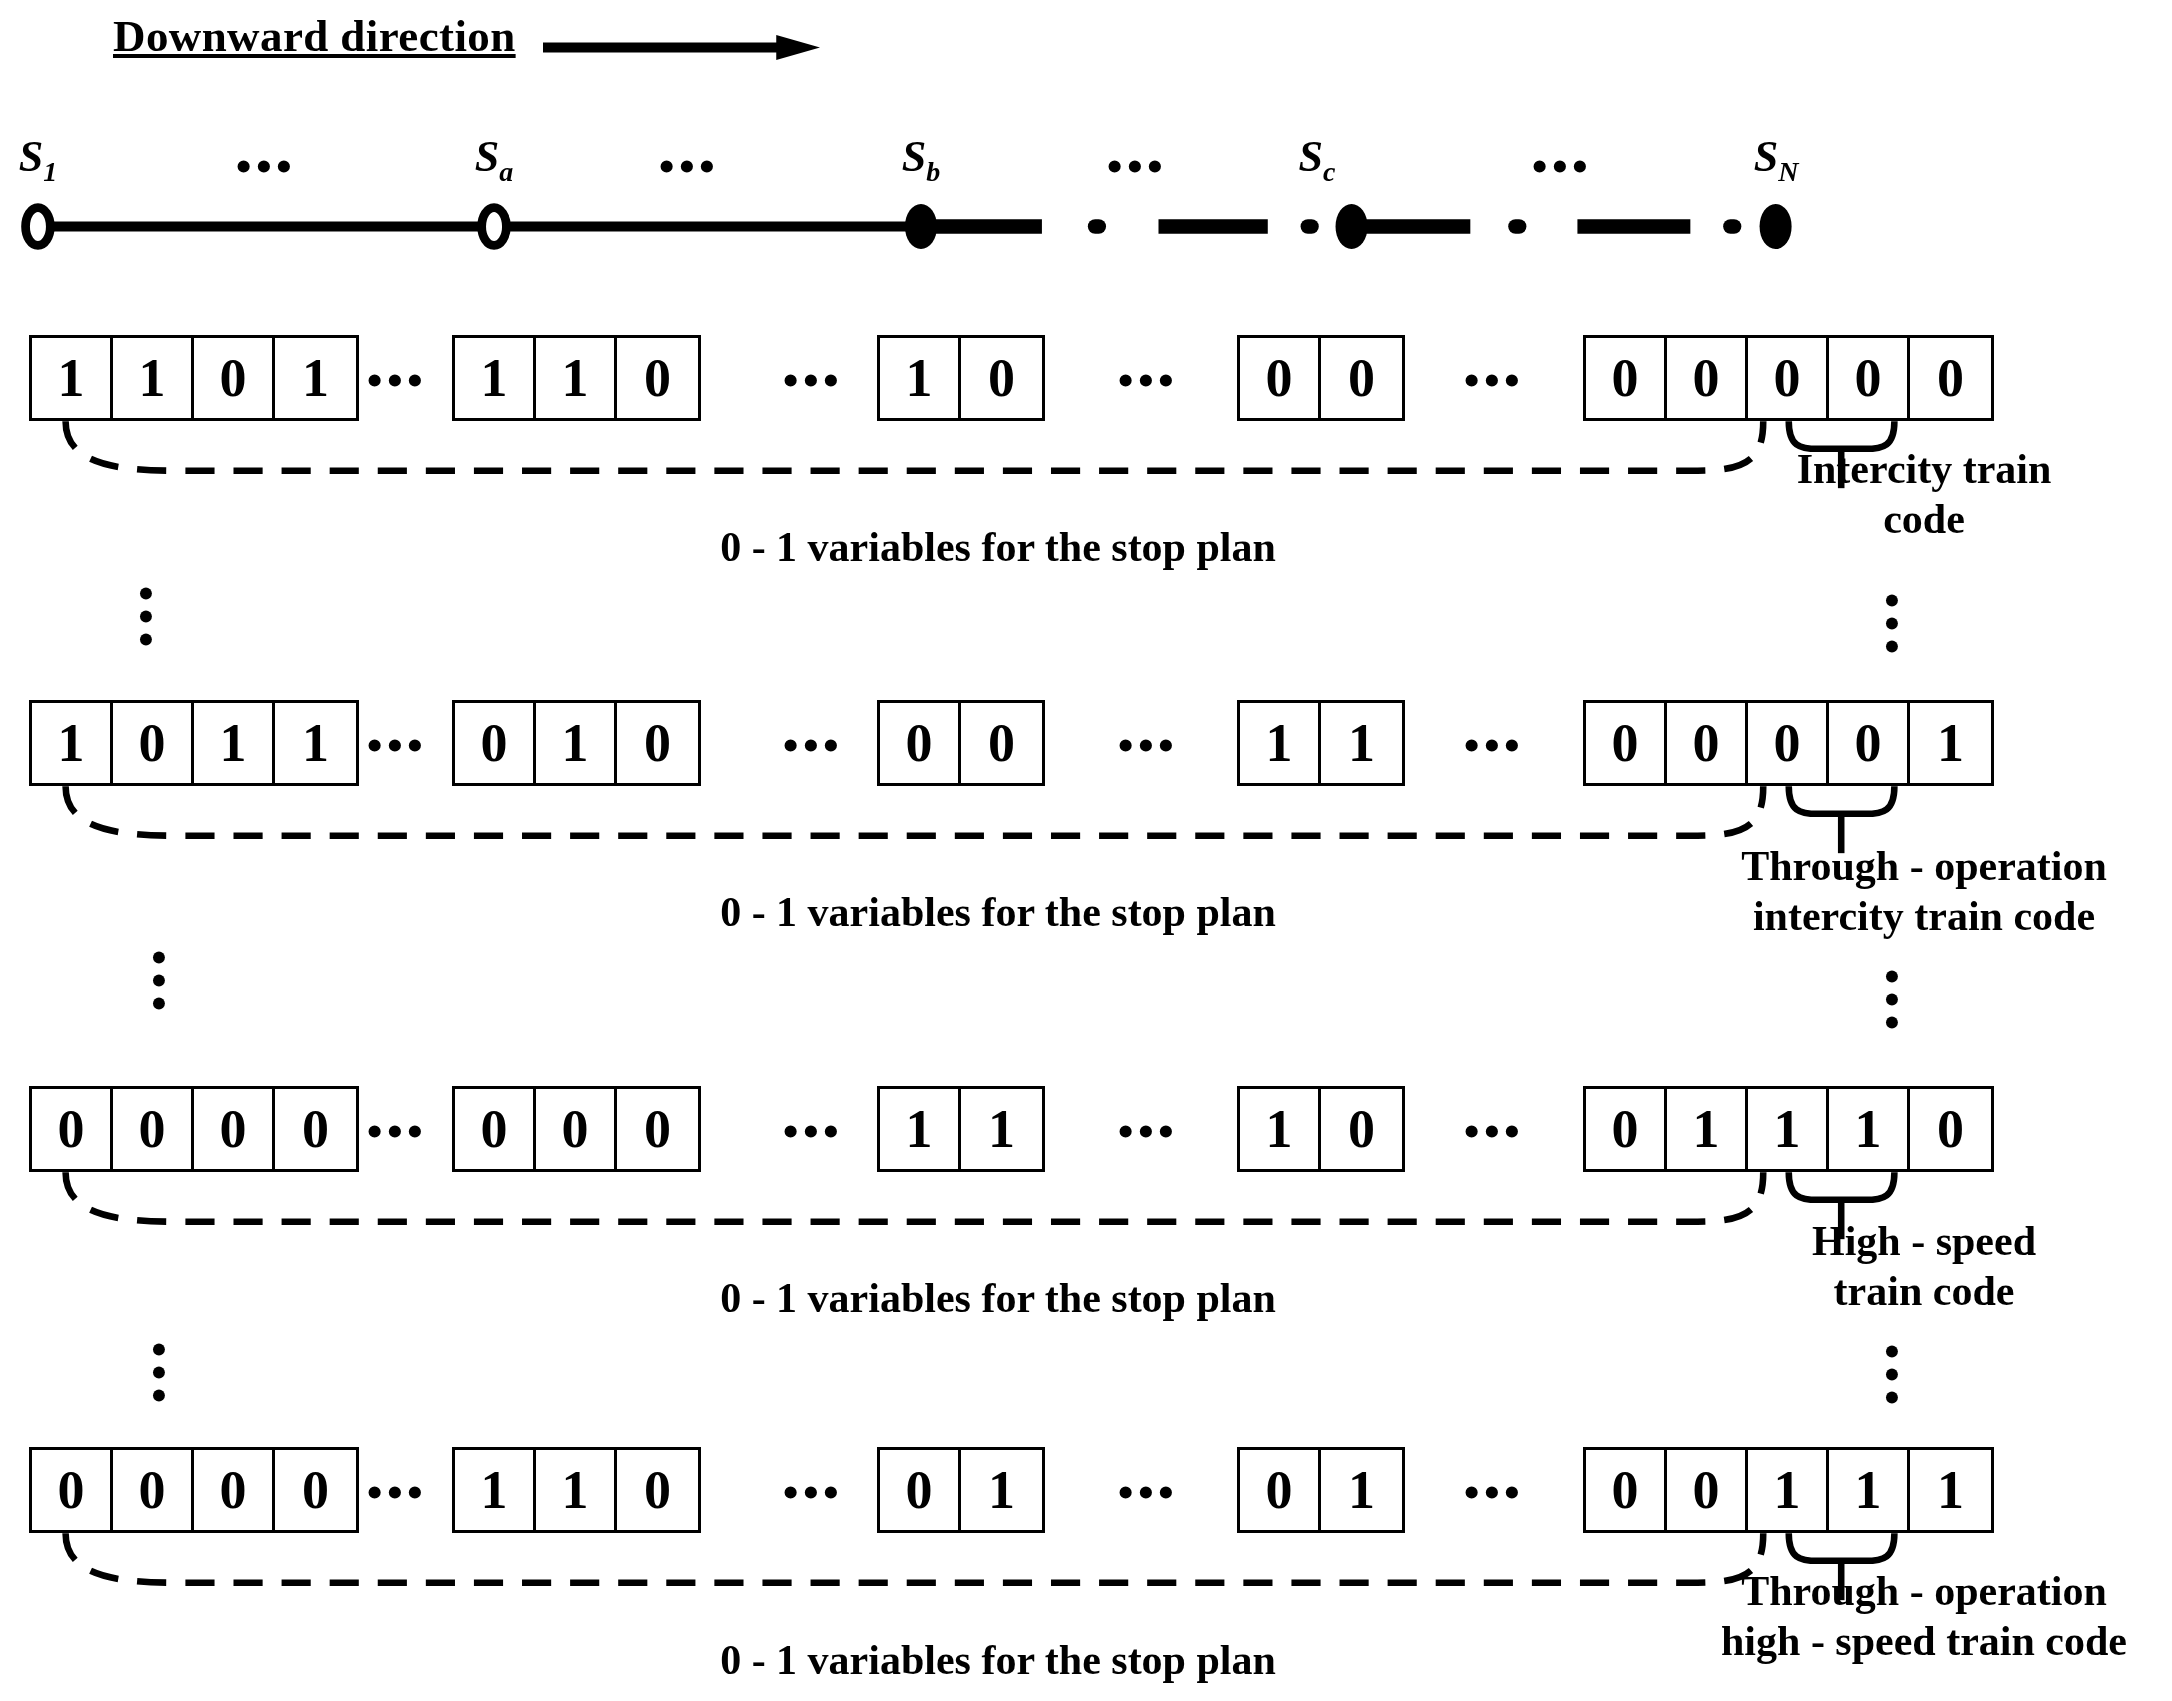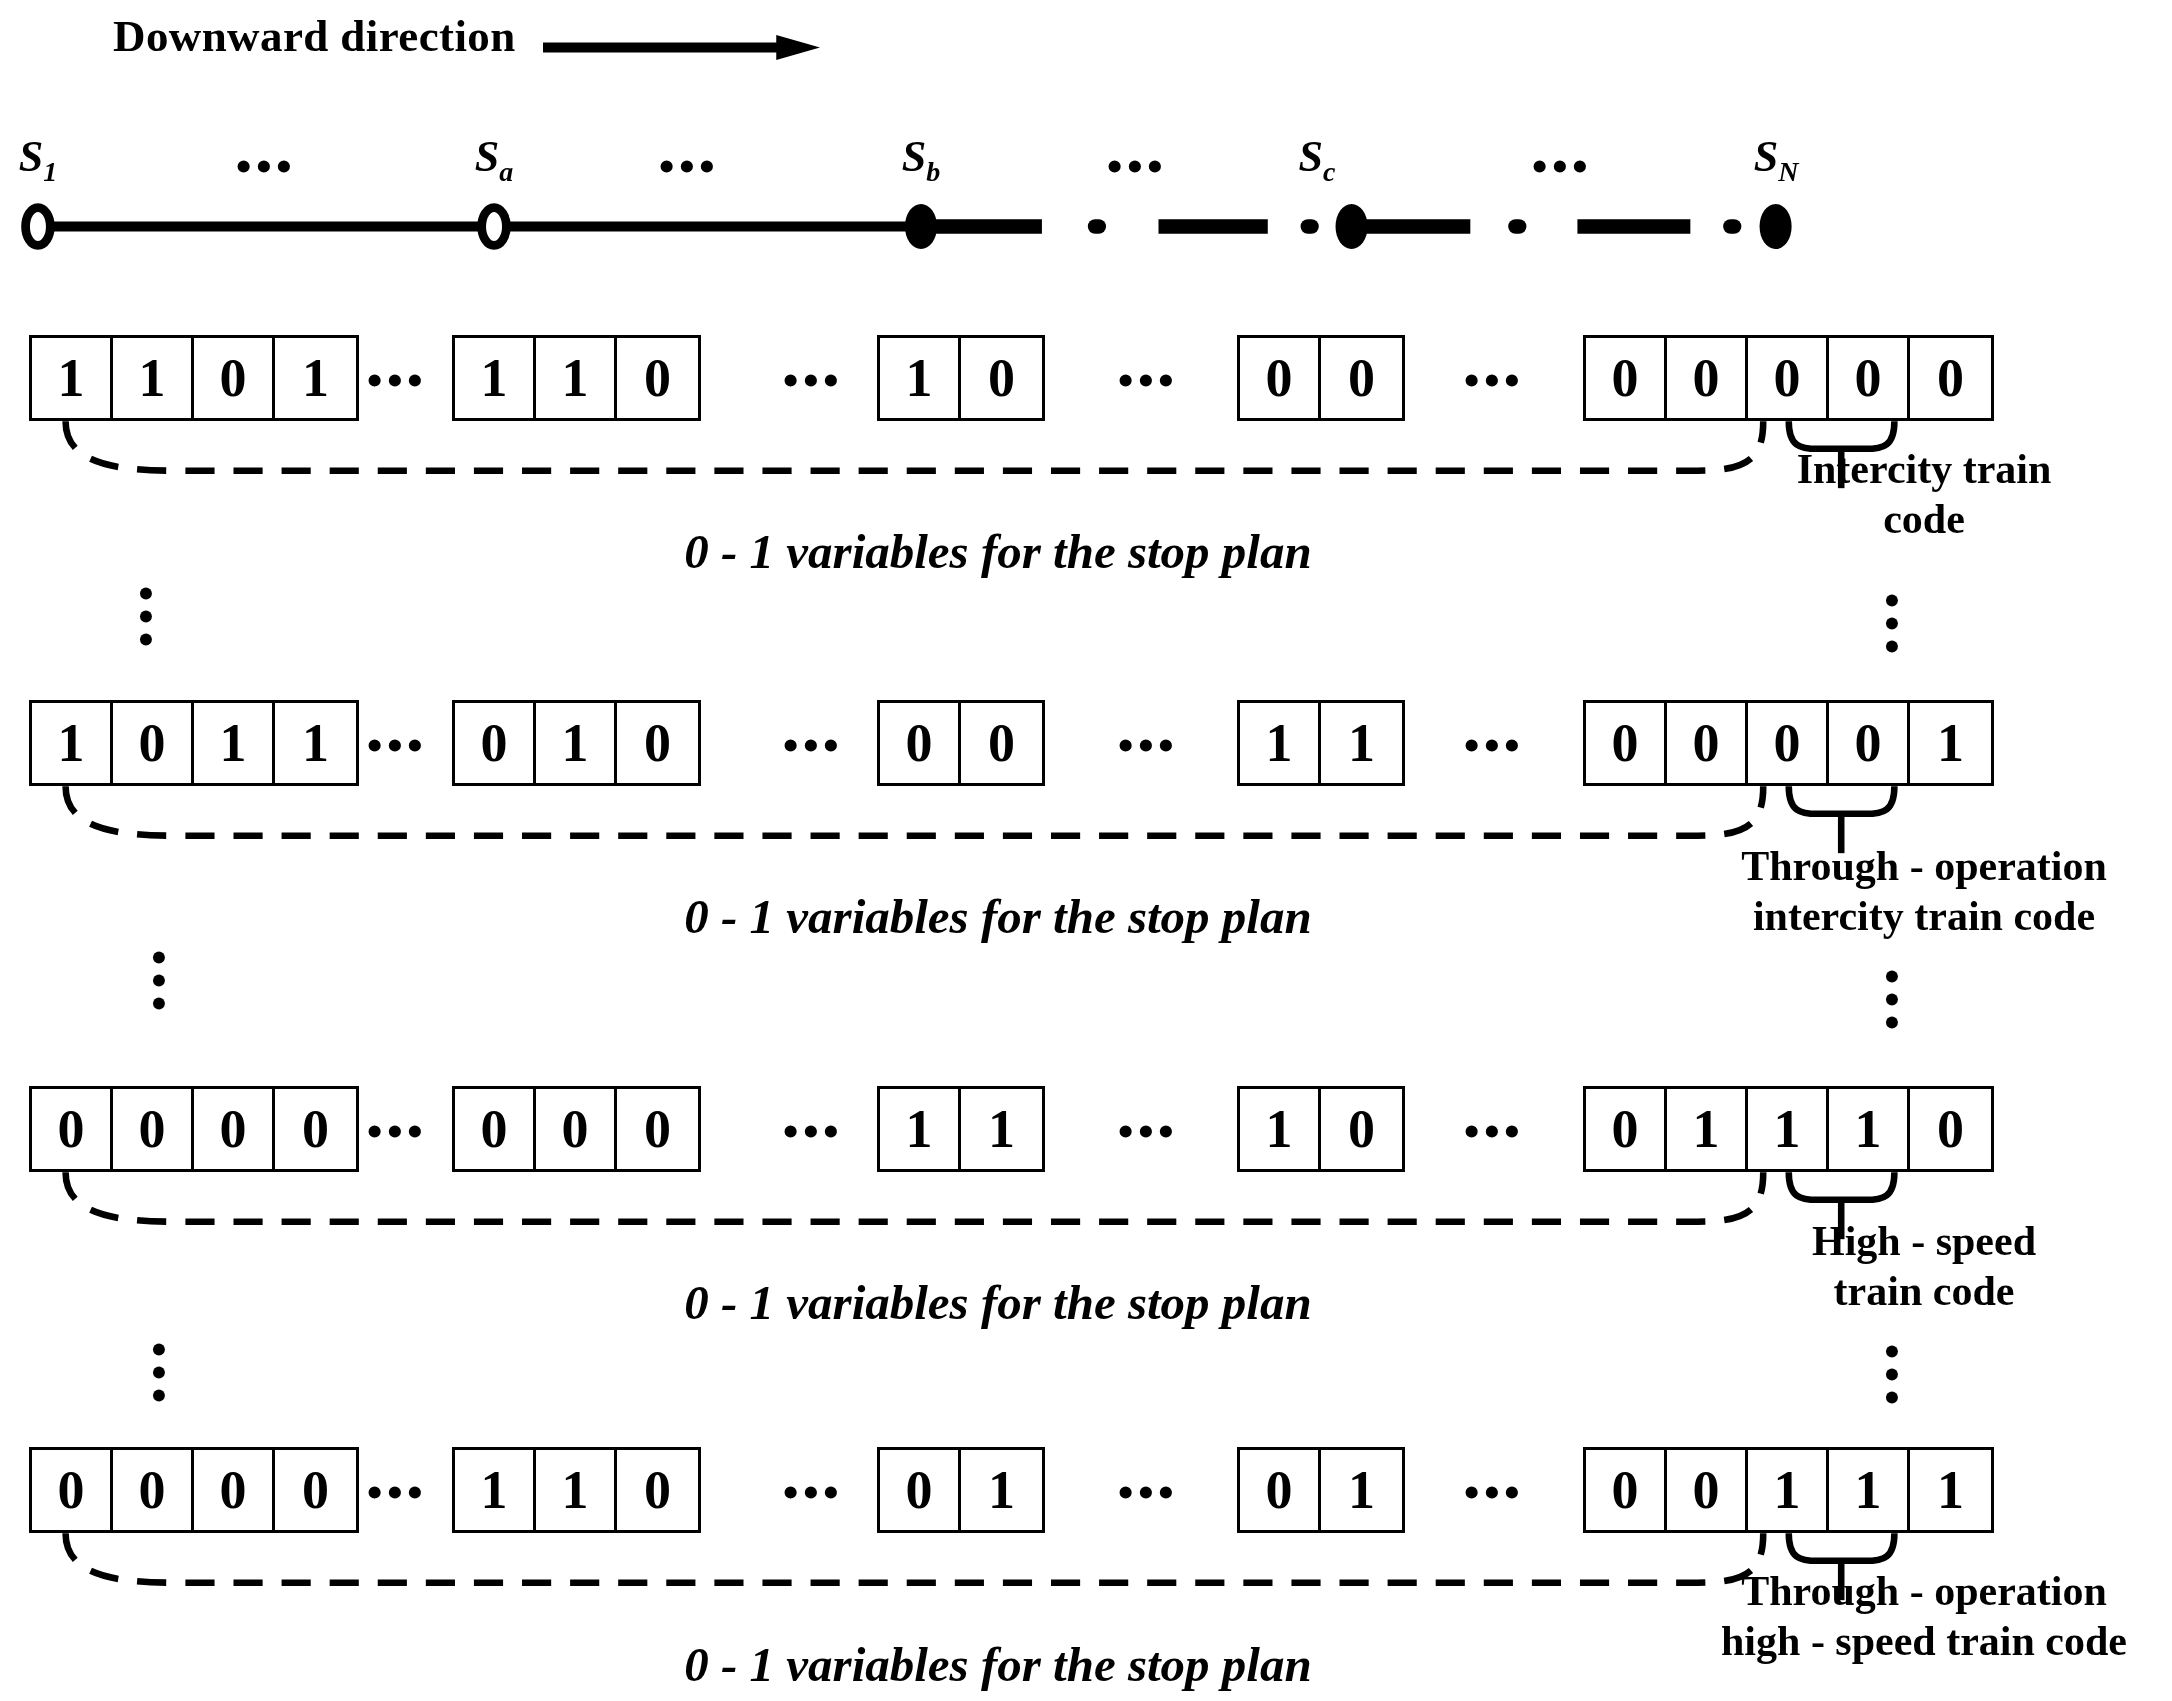--- a/index.html
+++ b/index.html
@@ -18,20 +18,21 @@
   .abs { position: absolute; }
 
   
   #direction-label {
     left: 113px;
     top: 10.2px;
     font-size: 45px;
     font-weight: bold;
     letter-spacing: 0.4px;
     white-space: nowrap;
+    text-decoration: underline;
   }
   #direction-arrow {
     left: 543px;
     top: 35px;
     width: 277px;
     height: 25px;
   }
 
   
   #station-line-layer { left: 0; top: 131px; width: 1805px; height: 102px; }
@@ -87,25 +88,24 @@
     font-size: 45px;
     font-weight: bold;
     letter-spacing: 4.4px;
     transform: translateX(-50%);
     white-space: nowrap;
   }
 
   
   .brace-svg { left: 0; width: 2172px; height: 95px; }
   .stopplan-caption {
-    font-size: 49px;
-    font-weight: bold;
-    white-space: nowrap;
-    transform: translateX(-50%);
-    font-style: italic;
+    font-size: 42px;
+    font-weight: bold;
+    white-space: nowrap;
+    transform: translateX(-50%);
   }
   .code-caption {
     font-size: 42px;
     font-weight: bold;
     text-align: center;
     line-height: 1.18;
     white-space: nowrap;
     transform: translateX(-50%);
   }
   .vdots {

